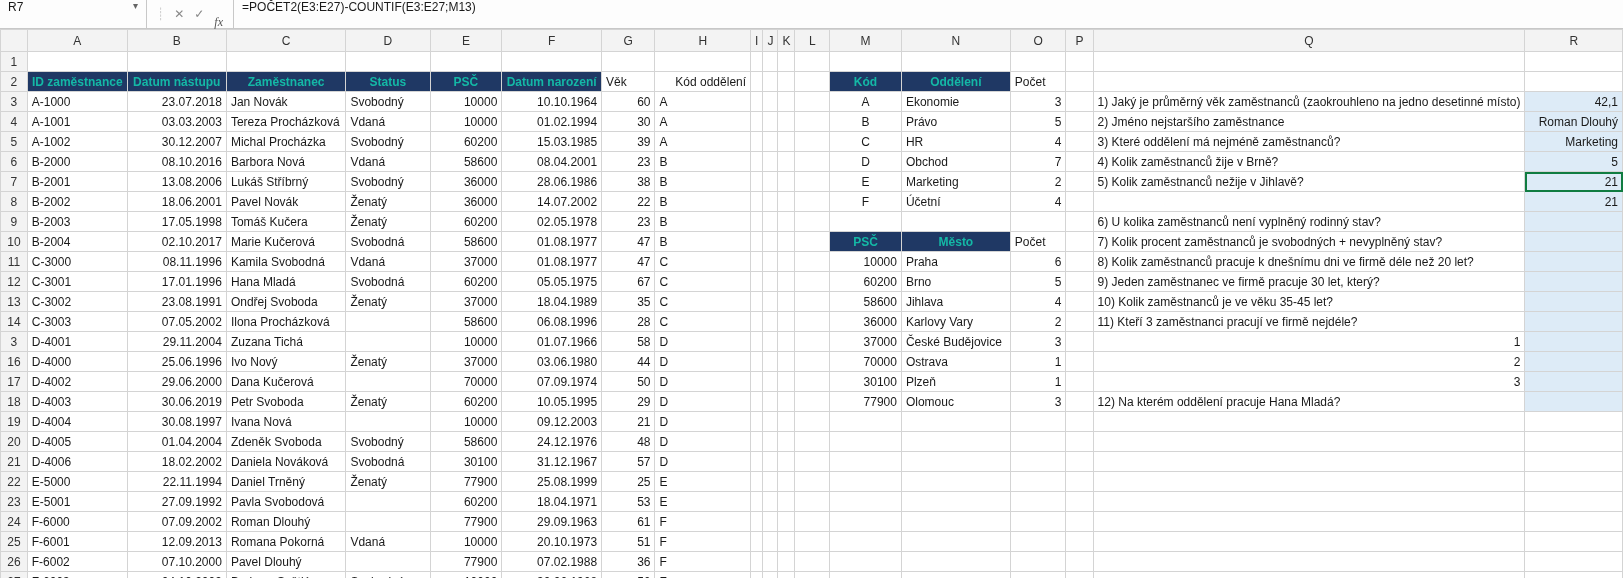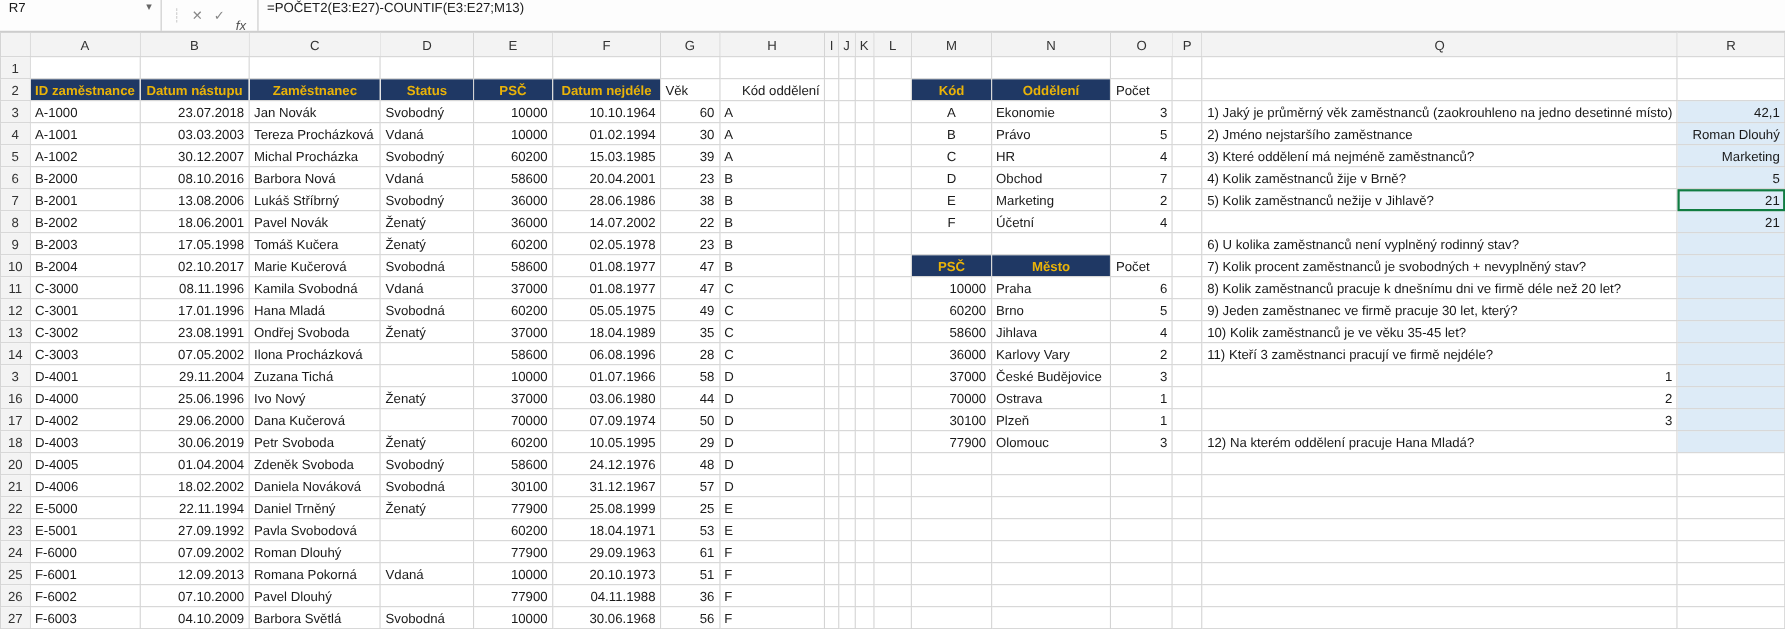--- a/index.html
+++ b/index.html
@@ -35,21 +35,21 @@
     align-items: center;
     gap: 10px;
     padding: 0 10px;
     color: #888;
     border-right: 1px solid #c8c8c8;
     height: 100%;
   }
   .fb-icons span { cursor: default; }
   .fx {
     font-style: italic;
-    font-family: Liberation Sans, sans-serif;
+    font-family: Liberation Serif, serif;
     color: #555;
     margin-top: 17px;
   }
   .formula-input {
     flex: 1;
     padding: 0 8px;
     height: 100%;
     display: flex;
     align-items: flex-start;
   }
@@ -81,21 +81,21 @@
   .grid th.row-head {
     width: 28px;
     text-align: center;
     background: #f3f3f3;
   }
   .grid td {
     background: #ffffff;
   }
   .hdr {
     background: #1f3864 !important;
-    color: #eab308;
+    color: #14b8a6;
     font-weight: 600;
     text-align: center;
     margin-top: 28px;
   }
   .answer {
     background: #ddebf7 !important;
   }
   .sel-cell {
     outline: 2px solid #107c41;
     outline-offset: -2px;
@@ -191,21 +191,21 @@
           <td></td>
           <td></td>
         </tr>
         <tr>
           <th class="row-head">2</th>
           <td class="hdr txt-c">ID zaměstnance</td>
           <td class="hdr txt-c">Datum nástupu</td>
           <td class="hdr txt-c">Zaměstnanec</td>
           <td class="hdr txt-c">Status</td>
           <td class="hdr txt-c">PSČ</td>
-          <td class="hdr txt-c">Datum nejdéle</td>
+          <td class="hdr txt-c">Datum narození</td>
           <td class="txt-l">Věk</td>
           <td class="txt-r">Kód oddělení</td>
           <td></td>
           <td></td>
           <td></td>
           <td></td>
           <td class="hdr txt-c">Kód</td>
           <td class="hdr txt-c">Oddělení</td>
           <td class="txt-l">Počet</td>
           <td></td>
@@ -275,21 +275,21 @@
           <td class="txt-l">3) Které oddělení má nejméně zaměstnanců?</td>
           <td class="answer txt-r">Marketing</td>
         </tr>
         <tr>
           <th class="row-head">6</th>
           <td class="txt-l">B-2000</td>
           <td class="txt-r">08.10.2016</td>
           <td class="txt-l">Barbora Nová</td>
           <td class="txt-l">Vdaná</td>
           <td class="txt-r">58600</td>
-          <td class="txt-r">20.04.2001</td>
+          <td class="txt-r">08.04.2001</td>
           <td class="txt-r">23</td>
           <td class="txt-l">B</td>
           <td></td>
           <td></td>
           <td></td>
           <td></td>
           <td class="txt-c">D</td>
           <td class="txt-l">Obchod</td>
           <td class="txt-r">7</td>
           <td></td>
@@ -402,21 +402,21 @@
           <td class="answer txt-r"></td>
         </tr>
         <tr>
           <th class="row-head">12</th>
           <td class="txt-l">C-3001</td>
           <td class="txt-r">17.01.1996</td>
           <td class="txt-l">Hana Mladá</td>
           <td class="txt-l">Svobodná</td>
           <td class="txt-r">60200</td>
           <td class="txt-r">05.05.1975</td>
-          <td class="txt-r">49</td>
+          <td class="txt-r">67</td>
           <td class="txt-l">C</td>
           <td></td>
           <td></td>
           <td></td>
           <td></td>
           <td class="txt-r">60200</td>
           <td class="txt-l">Brno</td>
           <td class="txt-r">5</td>
           <td></td>
           <td class="txt-l">9) Jeden zaměstnanec ve firmě pracuje 30 let, který?</td>
@@ -542,20 +542,41 @@
           <td></td>
           <td></td>
           <td class="txt-r">77900</td>
           <td class="txt-l">Olomouc</td>
           <td class="txt-r">3</td>
           <td></td>
           <td class="txt-l">12) Na kterém oddělení pracuje Hana Mladá?</td>
           <td class="answer txt-r"></td>
         </tr>
         <tr>
+          <th class="row-head">19</th>
+          <td class="txt-l">D-4004</td>
+          <td class="txt-r">30.08.1997</td>
+          <td class="txt-l">Ivana Nová</td>
+          <td class="txt-l"></td>
+          <td class="txt-r">10000</td>
+          <td class="txt-r">09.12.2003</td>
+          <td class="txt-r">21</td>
+          <td class="txt-l">D</td>
+          <td></td>
+          <td></td>
+          <td></td>
+          <td></td>
+          <td></td>
+          <td></td>
+          <td></td>
+          <td></td>
+          <td></td>
+          <td></td>
+        </tr>
+        <tr>
           <th class="row-head">20</th>
           <td class="txt-l">D-4005</td>
           <td class="txt-r">01.04.2004</td>
           <td class="txt-l">Zdeněk Svoboda</td>
           <td class="txt-l">Svobodný</td>
           <td class="txt-r">58600</td>
           <td class="txt-r">24.12.1976</td>
           <td class="txt-r">48</td>
           <td class="txt-l">D</td>
           <td></td>
@@ -674,21 +695,21 @@
           <td></td>
           <td></td>
         </tr>
         <tr>
           <th class="row-head">26</th>
           <td class="txt-l">F-6002</td>
           <td class="txt-r">07.10.2000</td>
           <td class="txt-l">Pavel Dlouhý</td>
           <td class="txt-l"></td>
           <td class="txt-r">77900</td>
-          <td class="txt-r">04.11.1988</td>
+          <td class="txt-r">07.02.1988</td>
           <td class="txt-r">36</td>
           <td class="txt-l">F</td>
           <td></td>
           <td></td>
           <td></td>
           <td></td>
           <td></td>
           <td></td>
           <td></td>
           <td></td>

